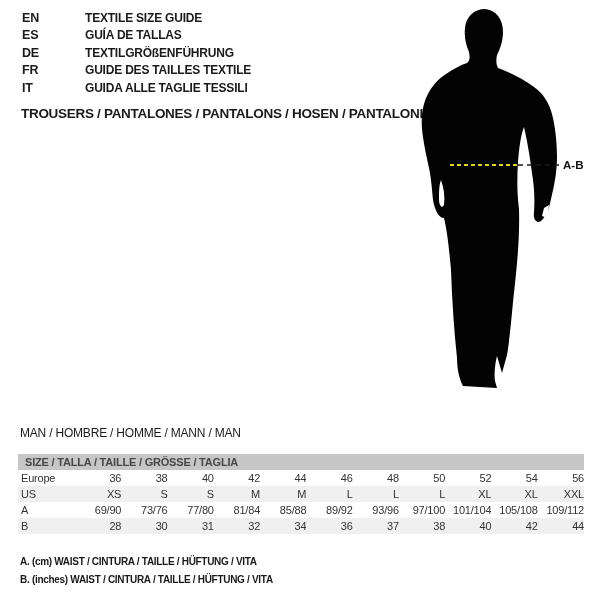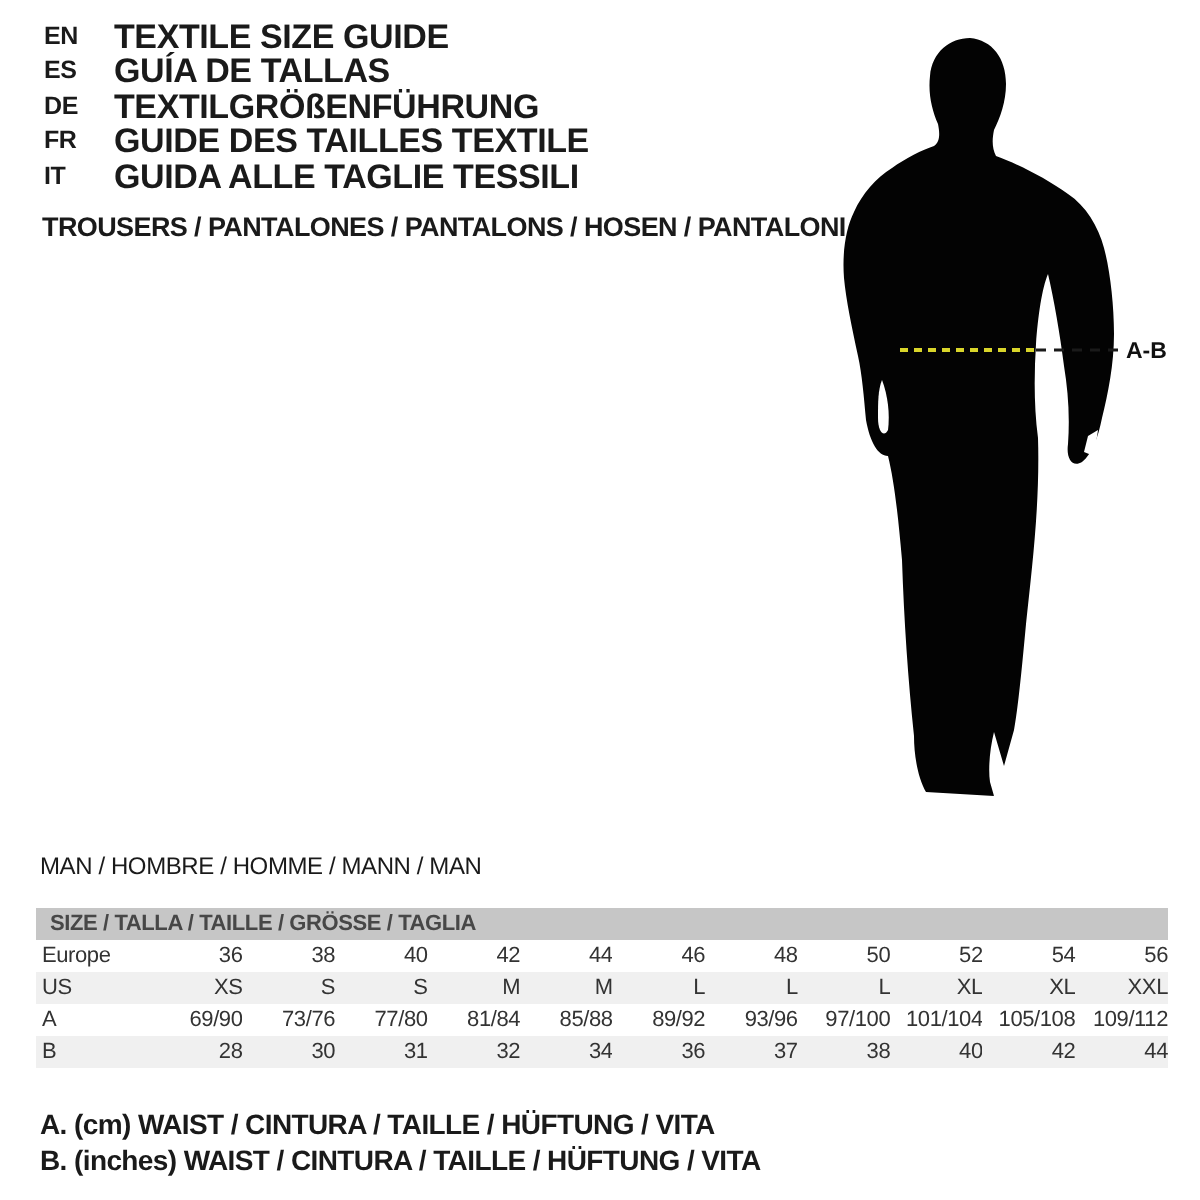--- a/index.html
+++ b/index.html
@@ -3,30 +3,30 @@
 <meta charset="utf-8">
 <style>
   html,body{margin:0;padding:0;background:#ffffff;}
   #canvas{
     position:relative;width:600px;height:600px;background:#ffffff;
     font-family:"Liberation Sans","DejaVu Sans",sans-serif;
     color:#1a1a1a;overflow:hidden;
   }
   
   .lang-block{position:absolute;left:22px;top:10px;}
-  .lang-row{display:flex;line-height:17.4px;}
+  .lang-row{display:flex;line-height:17.4px;gap:28px;}
   .lang-code{width:35px;font-size:12.5px;font-weight:700;letter-spacing:-0.2px;}
-  .lang-label{font-size:17px;font-weight:700;letter-spacing:-0.2px;white-space:nowrap;}
+  .lang-label{font-size:12px;font-weight:700;letter-spacing:-0.2px;white-space:nowrap;}
   
   .garment-title{
     position:absolute;left:21px;top:106px;font-size:13.5px;font-weight:700;
     letter-spacing:-0.3px;white-space:nowrap;
   }
   
-  .figure-wrap{position:absolute;left:400px;top:12px;width:200px;height:420px;}
+  .figure-wrap{position:absolute;left:400px;top:2px;width:200px;height:420px;}
   .figure-wrap svg{display:block;width:200px;height:420px;}
   .ab-label{font:700 11.5px "Liberation Sans","DejaVu Sans",sans-serif;}
   
   .man-title{
     position:absolute;left:20px;top:426px;font-size:12px;font-weight:400;
     letter-spacing:-0.2px;white-space:nowrap;
   }
   
   .size-table{position:absolute;left:18px;top:454px;width:566px;}
   .table-bar{
@@ -37,21 +37,21 @@
   table.sizes{width:100%;border-collapse:collapse;table-layout:fixed;}
   table.sizes td{
     height:16px;padding:0;font-size:11px;color:#333;text-align:right;
     letter-spacing:-0.2px;white-space:nowrap;overflow:hidden;
   }
   table.sizes td.row-label{text-align:left;padding-left:3px;}
   table.sizes tr.alt{background:#f0f0f0;}
   col.label-col{width:57px;}
   
   .footnotes{position:absolute;left:20px;top:553px;line-height:18px;}
-  .footnote{font-size:14px;font-weight:700;letter-spacing:-0.3px;white-space:nowrap;}
+  .footnote{font-size:10px;font-weight:700;letter-spacing:-0.3px;white-space:nowrap;}
 </style>
 </head>
 <body>
 
 <div id="canvas">
 
   <div class="lang-block">
     <div class="lang-row">
       <span class="lang-code">EN</span>
       <span class="lang-label">TEXTILE SIZE GUIDE</span>

